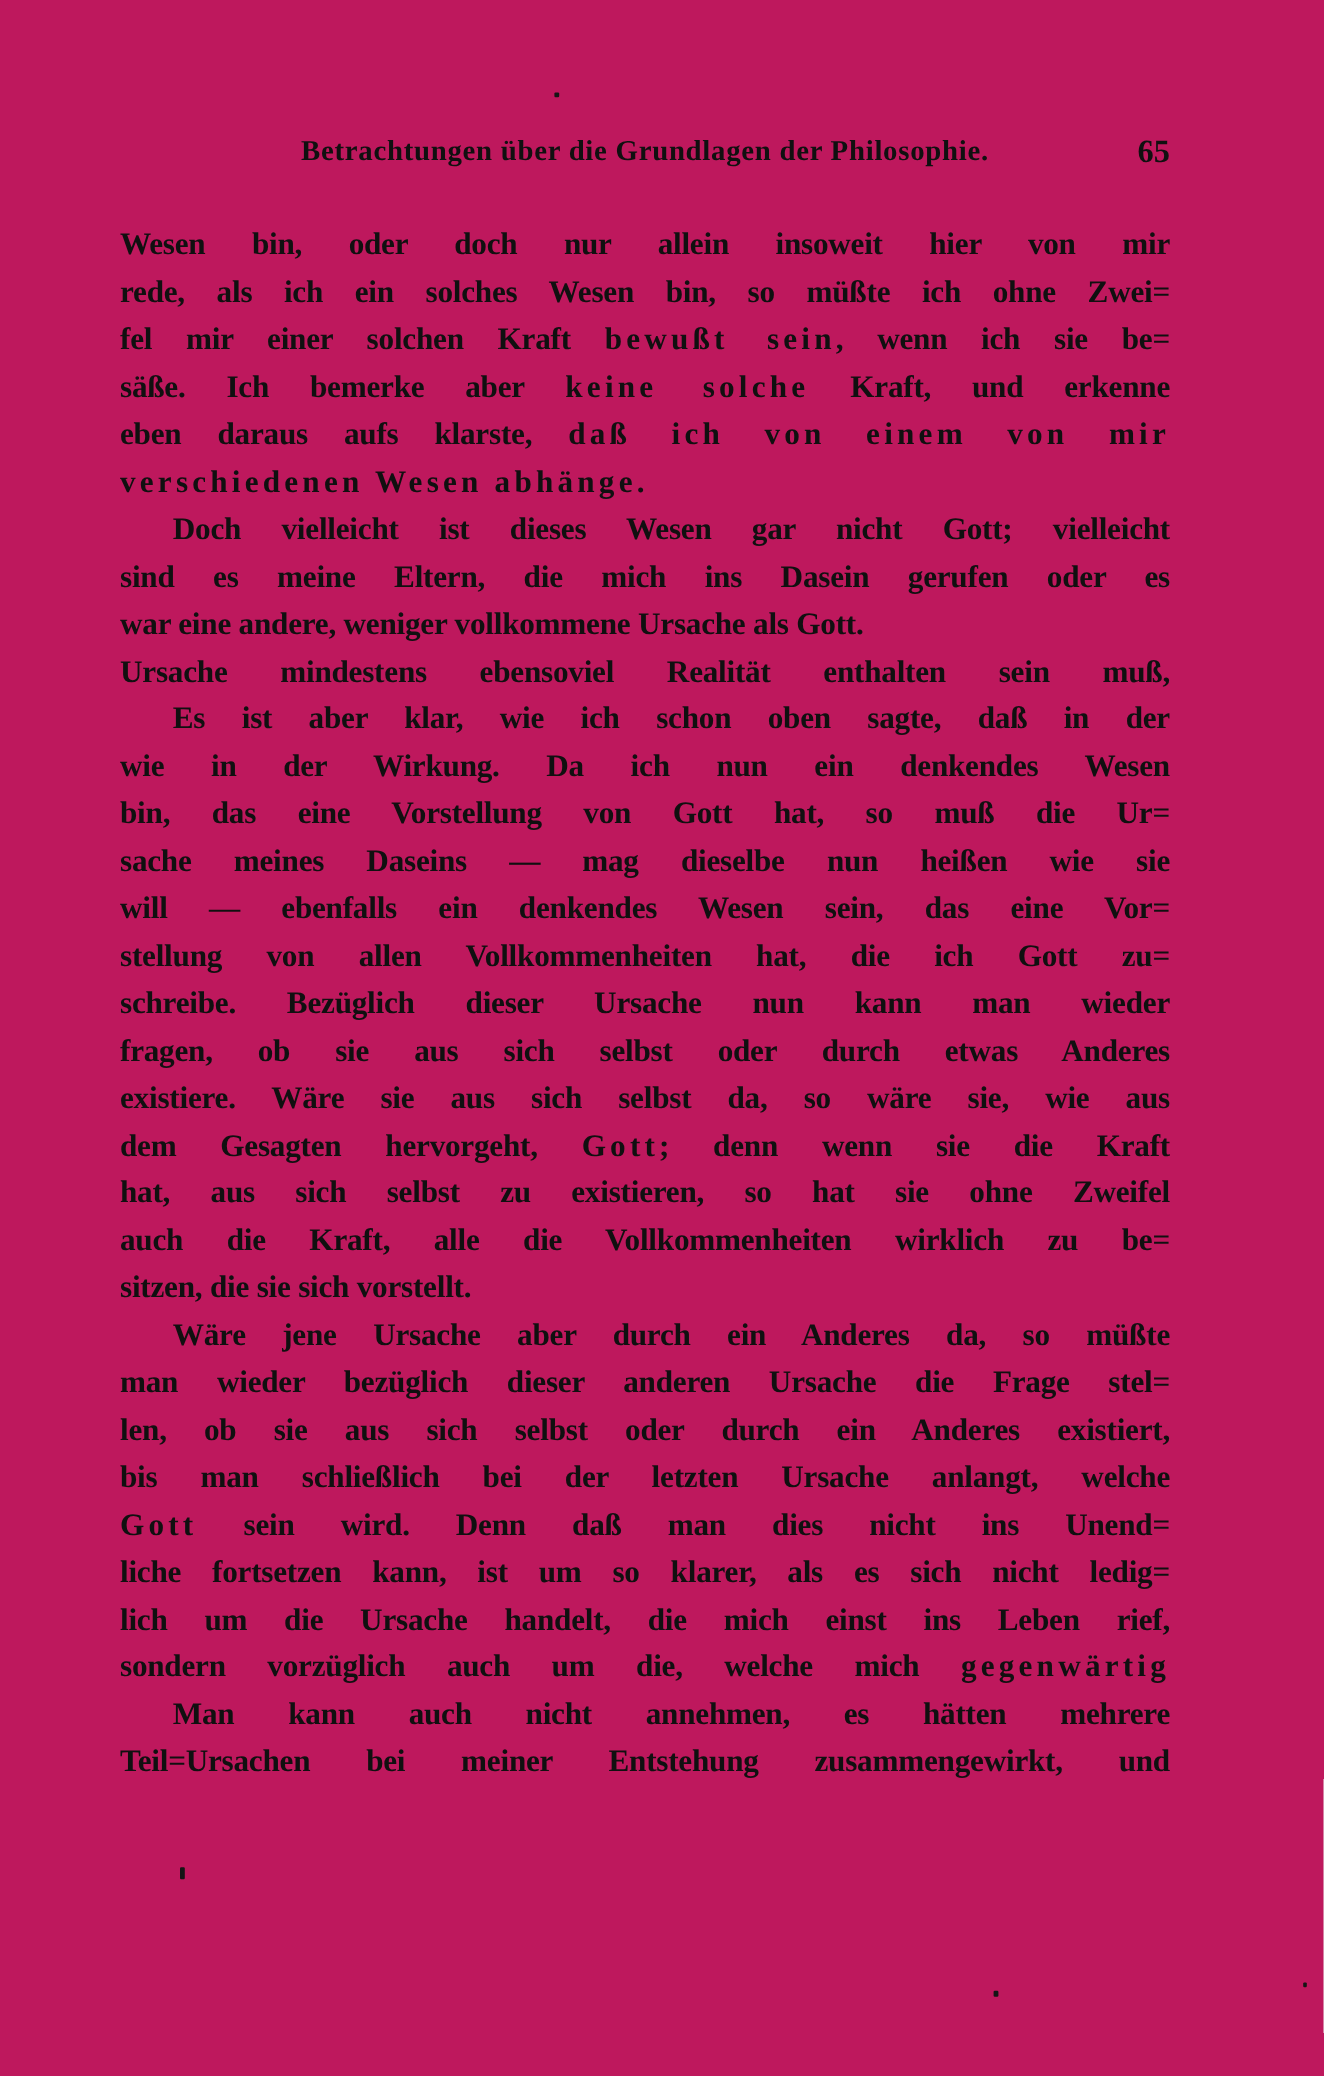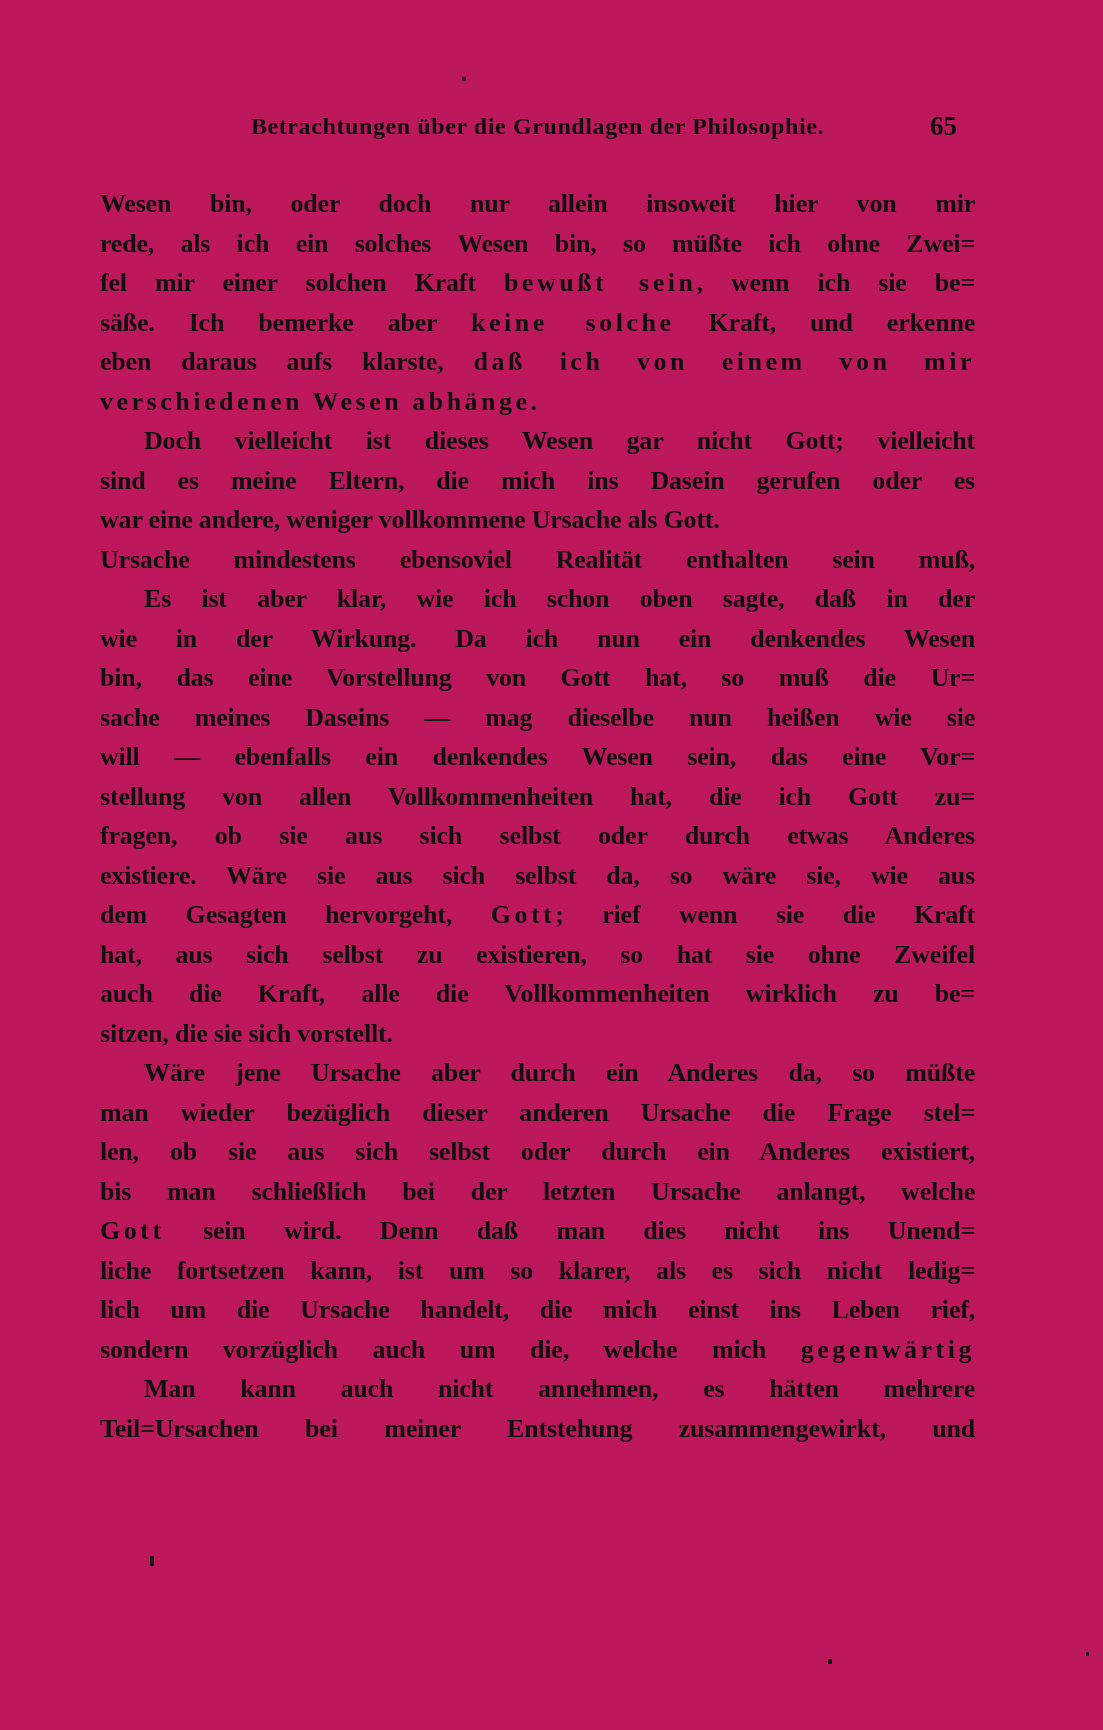--- a/index.html
+++ b/index.html
@@ -23,21 +23,21 @@
   .running-title {
     display: block;
     text-align: center;
     font-size: 24px;
     font-weight: 700;
     letter-spacing: 0.6px;
     white-space: nowrap;
   }
   .page-number {
     position: absolute;
-    right: 18px;
+    right: 0;
     top: -2px;
     font-size: 27px;
     font-weight: 700;
   }
   .text-block {
     position: absolute;
     top: 184px;
     left: 100px;
     width: 875px;
     font-size: 26px;
@@ -82,23 +82,24 @@
       <div class="line indent"><span>Doch vielleicht ist dieses Wesen gar nicht Gott; vielleicht</span></div>
       <div class="line"><span>sind es meine Eltern, die mich ins Dasein gerufen oder es</span></div>
       <div class="line para-end"><span>war eine andere, weniger vollkommene Ursache als Gott.</span></div>
       <div class="line"><span>Ursache mindestens ebensoviel Realität enthalten sein muß,</span></div>
       <div class="line indent"><span>Es ist aber klar, wie ich schon oben sagte, daß in der</span></div>
       <div class="line"><span>wie in der Wirkung. Da ich nun ein denkendes Wesen</span></div>
       <div class="line"><span>bin, das eine Vorstellung von Gott hat, so muß die Ur=</span></div>
       <div class="line"><span>sache meines Daseins — mag dieselbe nun heißen wie sie</span></div>
       <div class="line"><span>will — ebenfalls ein denkendes Wesen sein, das eine Vor=</span></div>
       <div class="line"><span>stellung von allen Vollkommenheiten hat, die ich Gott zu=</span></div>
+      <div class="line"><span>schreibe. Bezüglich dieser Ursache nun kann man wieder</span></div>
       <div class="line"><span>fragen, ob sie aus sich selbst oder durch etwas Anderes</span></div>
       <div class="line"><span>existiere. Wäre sie aus sich selbst da, so wäre sie, wie aus</span></div>
-      <div class="line"><span>dem Gesagten hervorgeht, </span><span class="sperr">Gott</span><span>; rief wenn sie die Kraft</span></div>
+      <div class="line"><span>dem Gesagten hervorgeht, </span><span class="sperr">Gott</span><span>; denn wenn sie die Kraft</span></div>
       <div class="line"><span>hat, aus sich selbst zu existieren, so hat sie ohne Zweifel</span></div>
       <div class="line"><span>auch die Kraft, alle die Vollkommenheiten wirklich zu be=</span></div>
       <div class="line para-end"><span>sitzen, die sie sich vorstellt.</span></div>
       <div class="line indent"><span>Wäre jene Ursache aber durch ein Anderes da, so müßte</span></div>
       <div class="line"><span>man wieder bezüglich dieser anderen Ursache die Frage stel=</span></div>
       <div class="line"><span>len, ob sie aus sich selbst oder durch ein Anderes existiert,</span></div>
       <div class="line"><span>bis man schließlich bei der letzten Ursache anlangt, welche</span></div>
       <div class="line"><span class="sperr">Gott</span><span> sein wird. Denn daß man dies nicht ins Unend=</span></div>
       <div class="line"><span>liche fortsetzen kann, ist um so klarer, als es sich nicht ledig=</span></div>
       <div class="line"><span>lich um die Ursache handelt, die mich einst ins Leben rief,</span></div>

